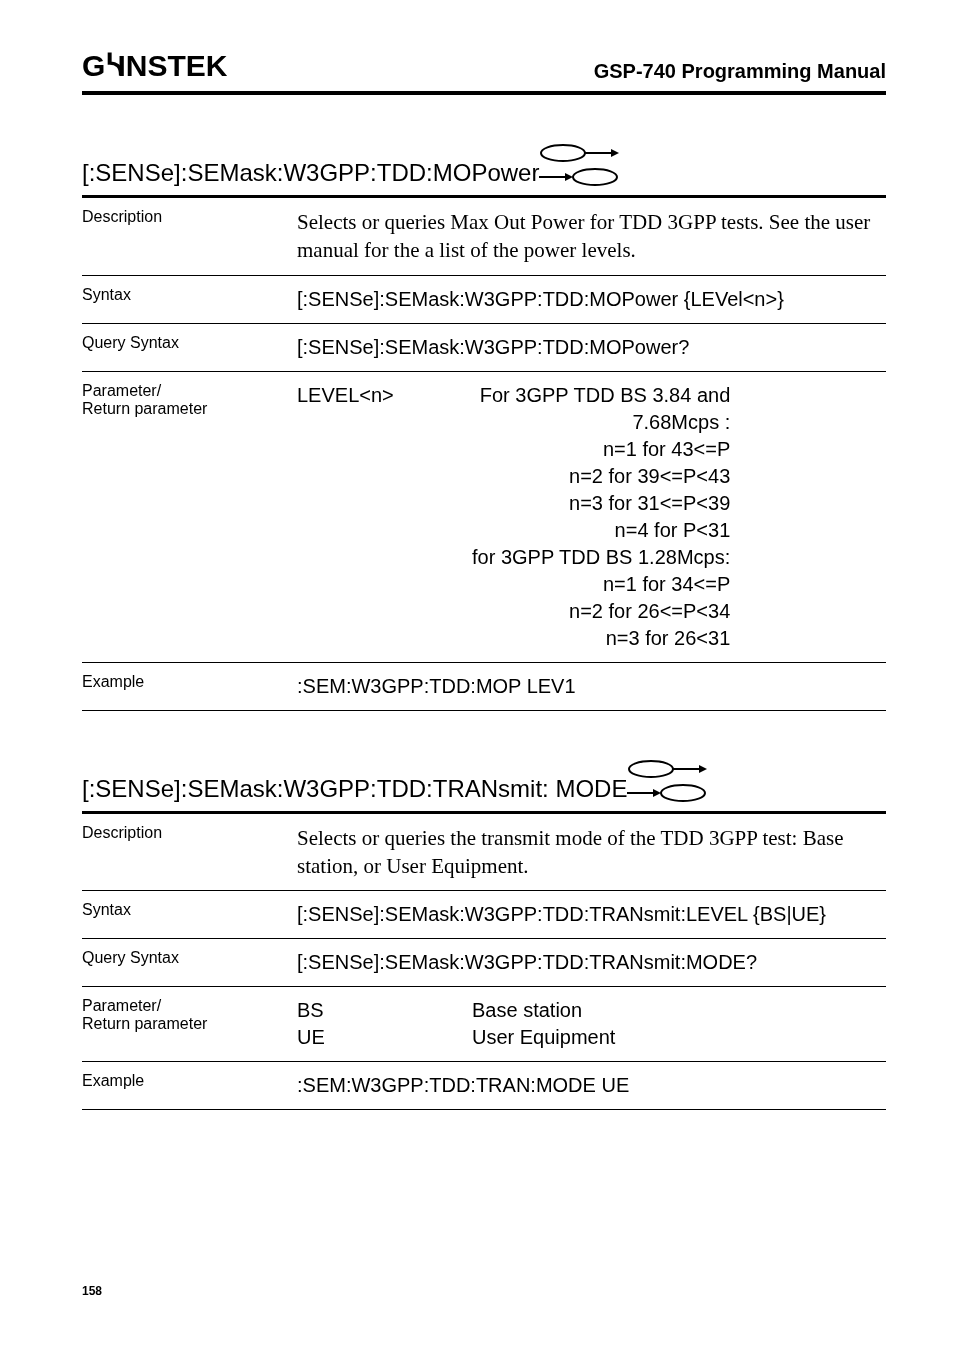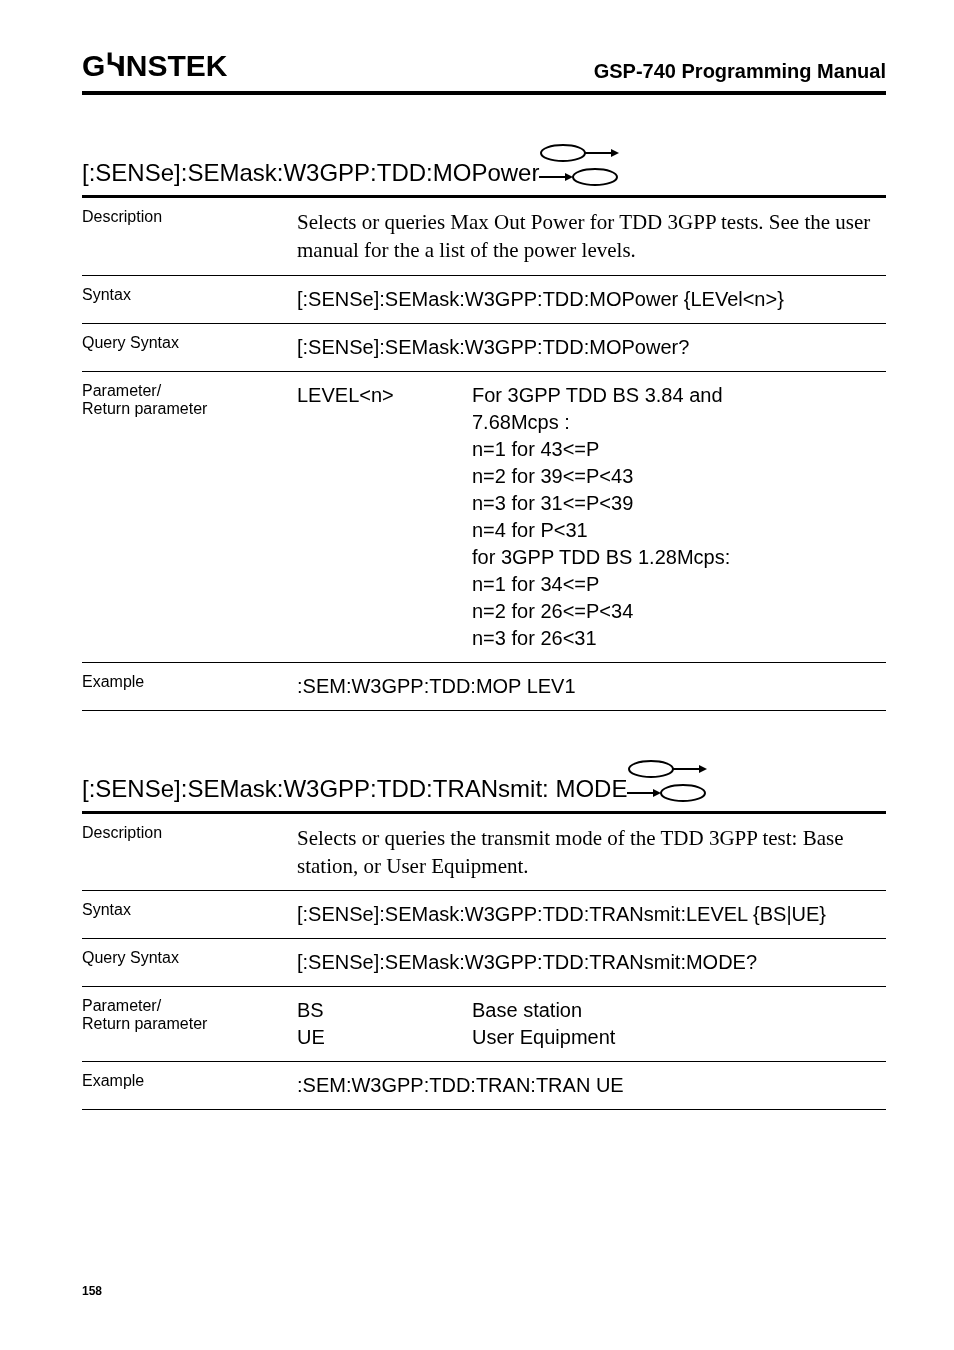--- a/index.html
+++ b/index.html
@@ -94,20 +94,21 @@
   .param-left {
     font-family: "Trebuchet MS", sans-serif;
     font-size: 20px;
     width: 175px;
     flex-shrink: 0;
   }
   .param-right {
     font-family: "Trebuchet MS", sans-serif;
     font-size: 20px;
     line-height: 1.35;
+    text-align: right;
   }
   .footer {
     position: absolute;
     bottom: 52px;
     left: 82px;
     font-family: "Trebuchet MS", sans-serif;
     font-weight: bold;
     font-size: 12px;
   }
 </style>
@@ -236,19 +237,19 @@
           <div class="param-right">Base station</div>
         </div>
         <div class="param-inner">
           <div class="param-left">UE</div>
           <div class="param-right">User Equipment</div>
         </div>
       </td>
     </tr>
     <tr>
       <td class="label">Example</td>
-      <td class="syntax">:SEM:W3GPP:TDD:TRAN:TRAN UE</td>
+      <td class="syntax">:SEM:W3GPP:TDD:TRAN:MODE UE</td>
     </tr>
   </tbody>
     </table>
 </div>
 
 <div class="footer">158</div>
 
 </body></html>

